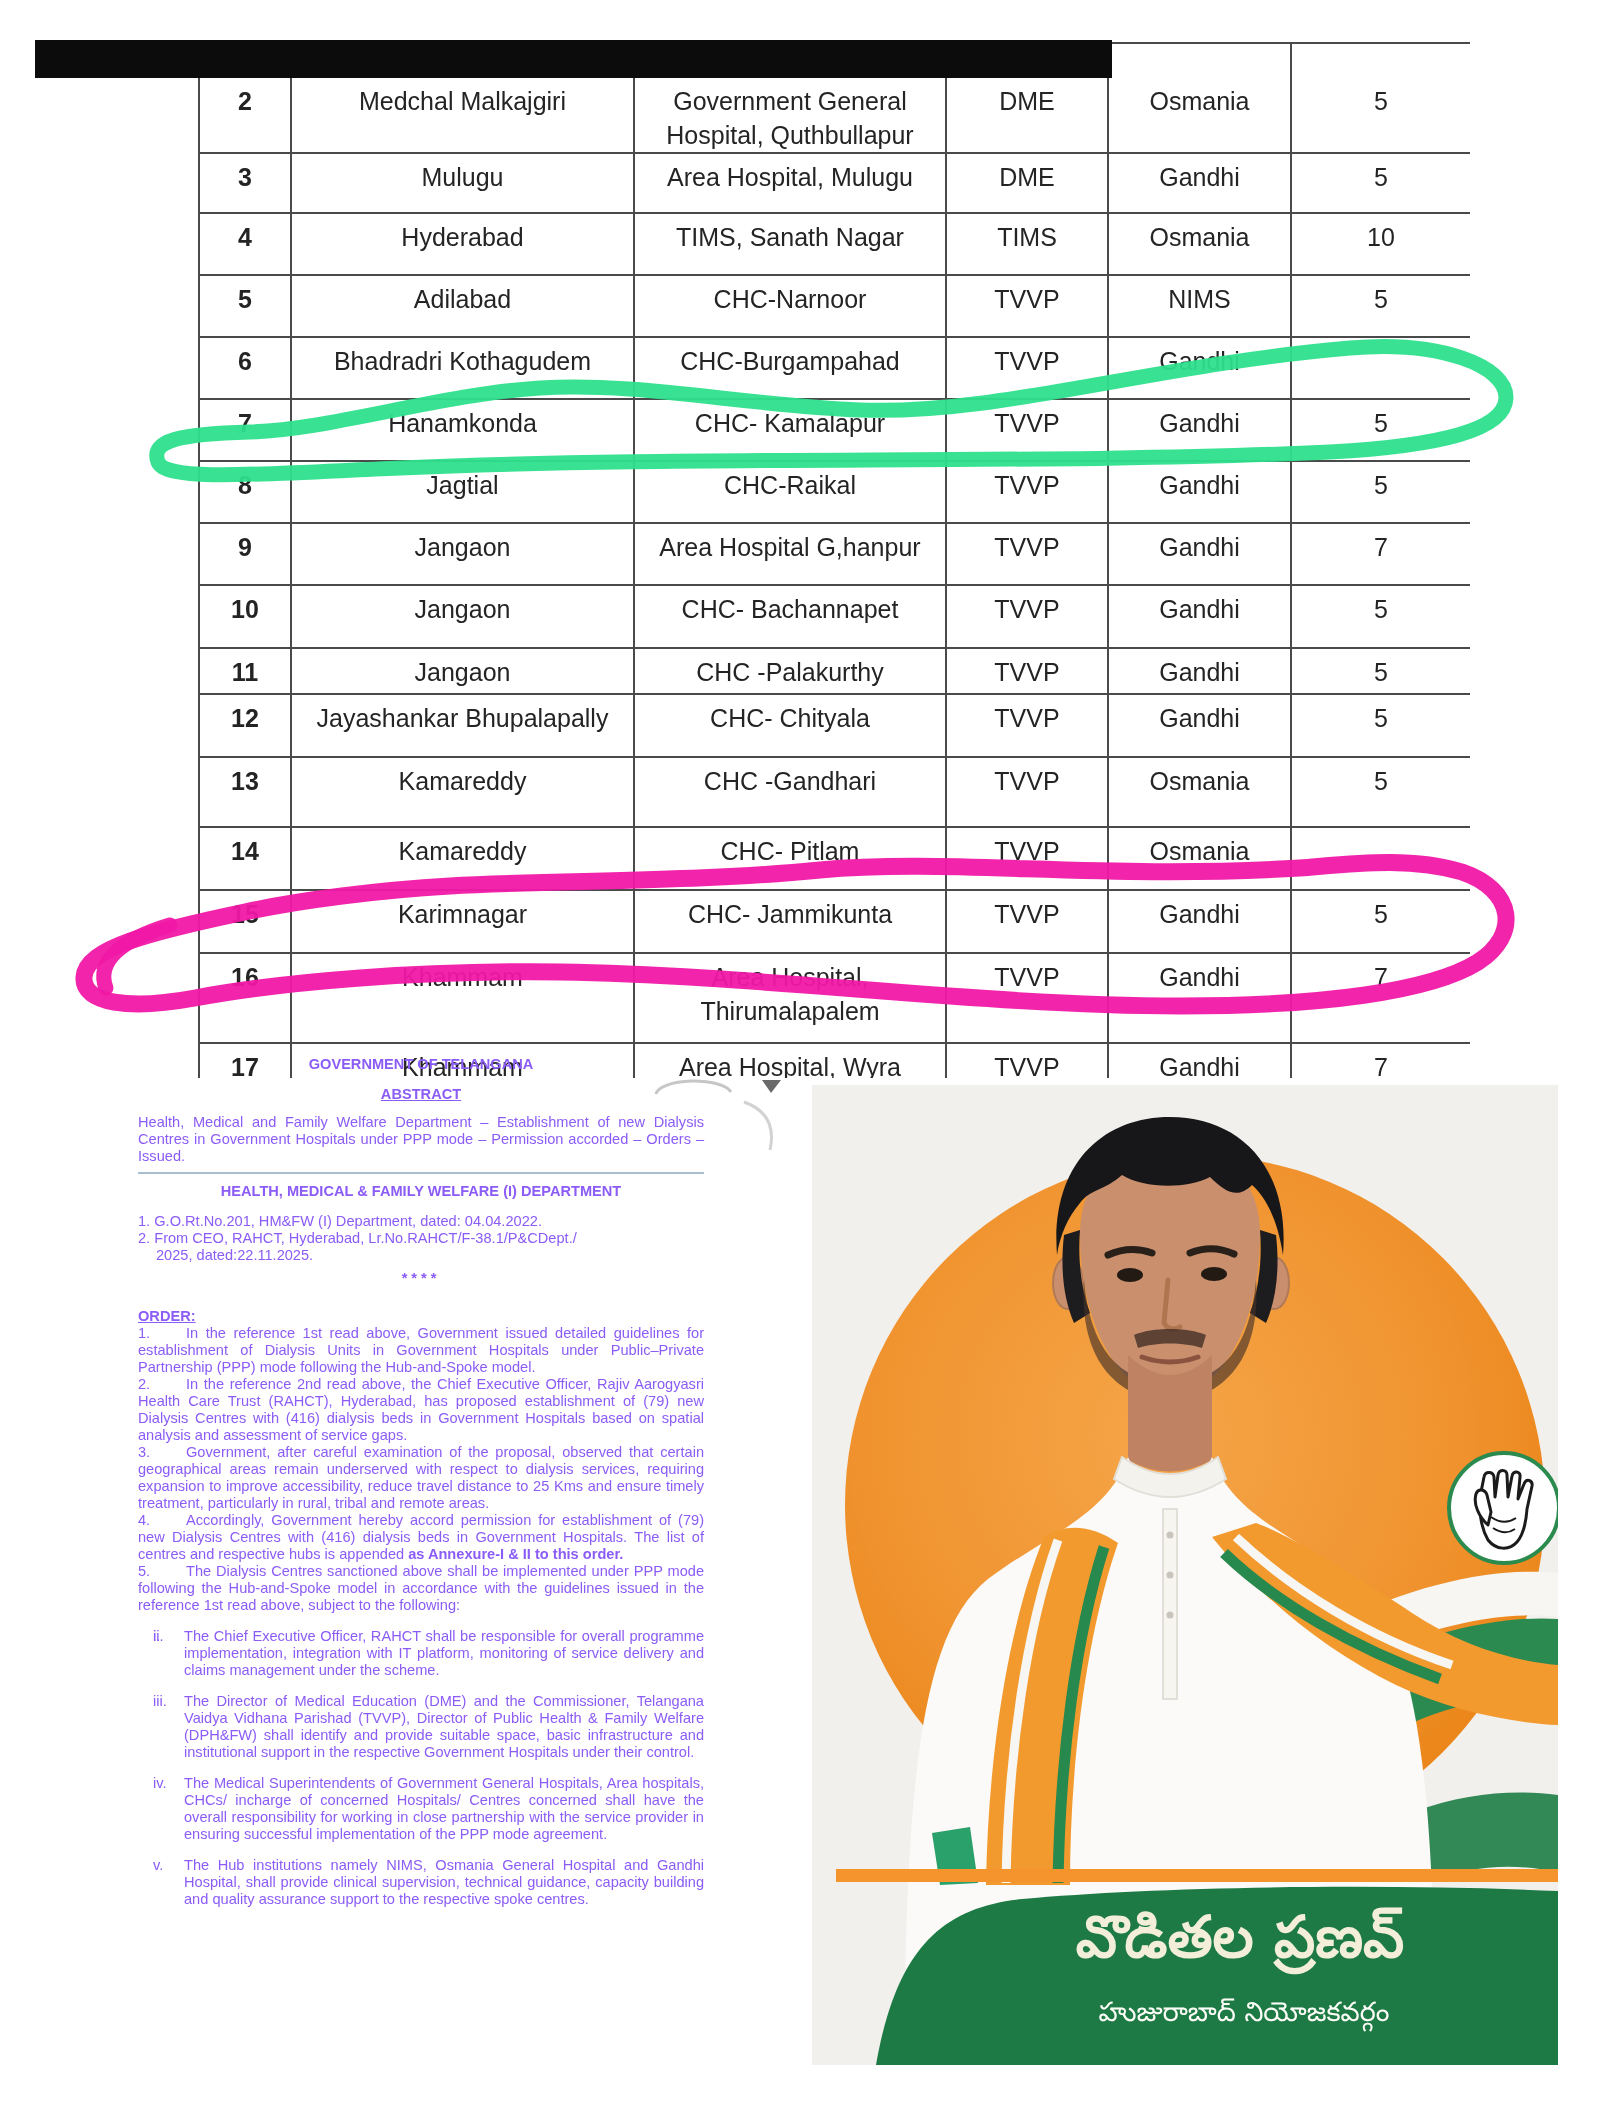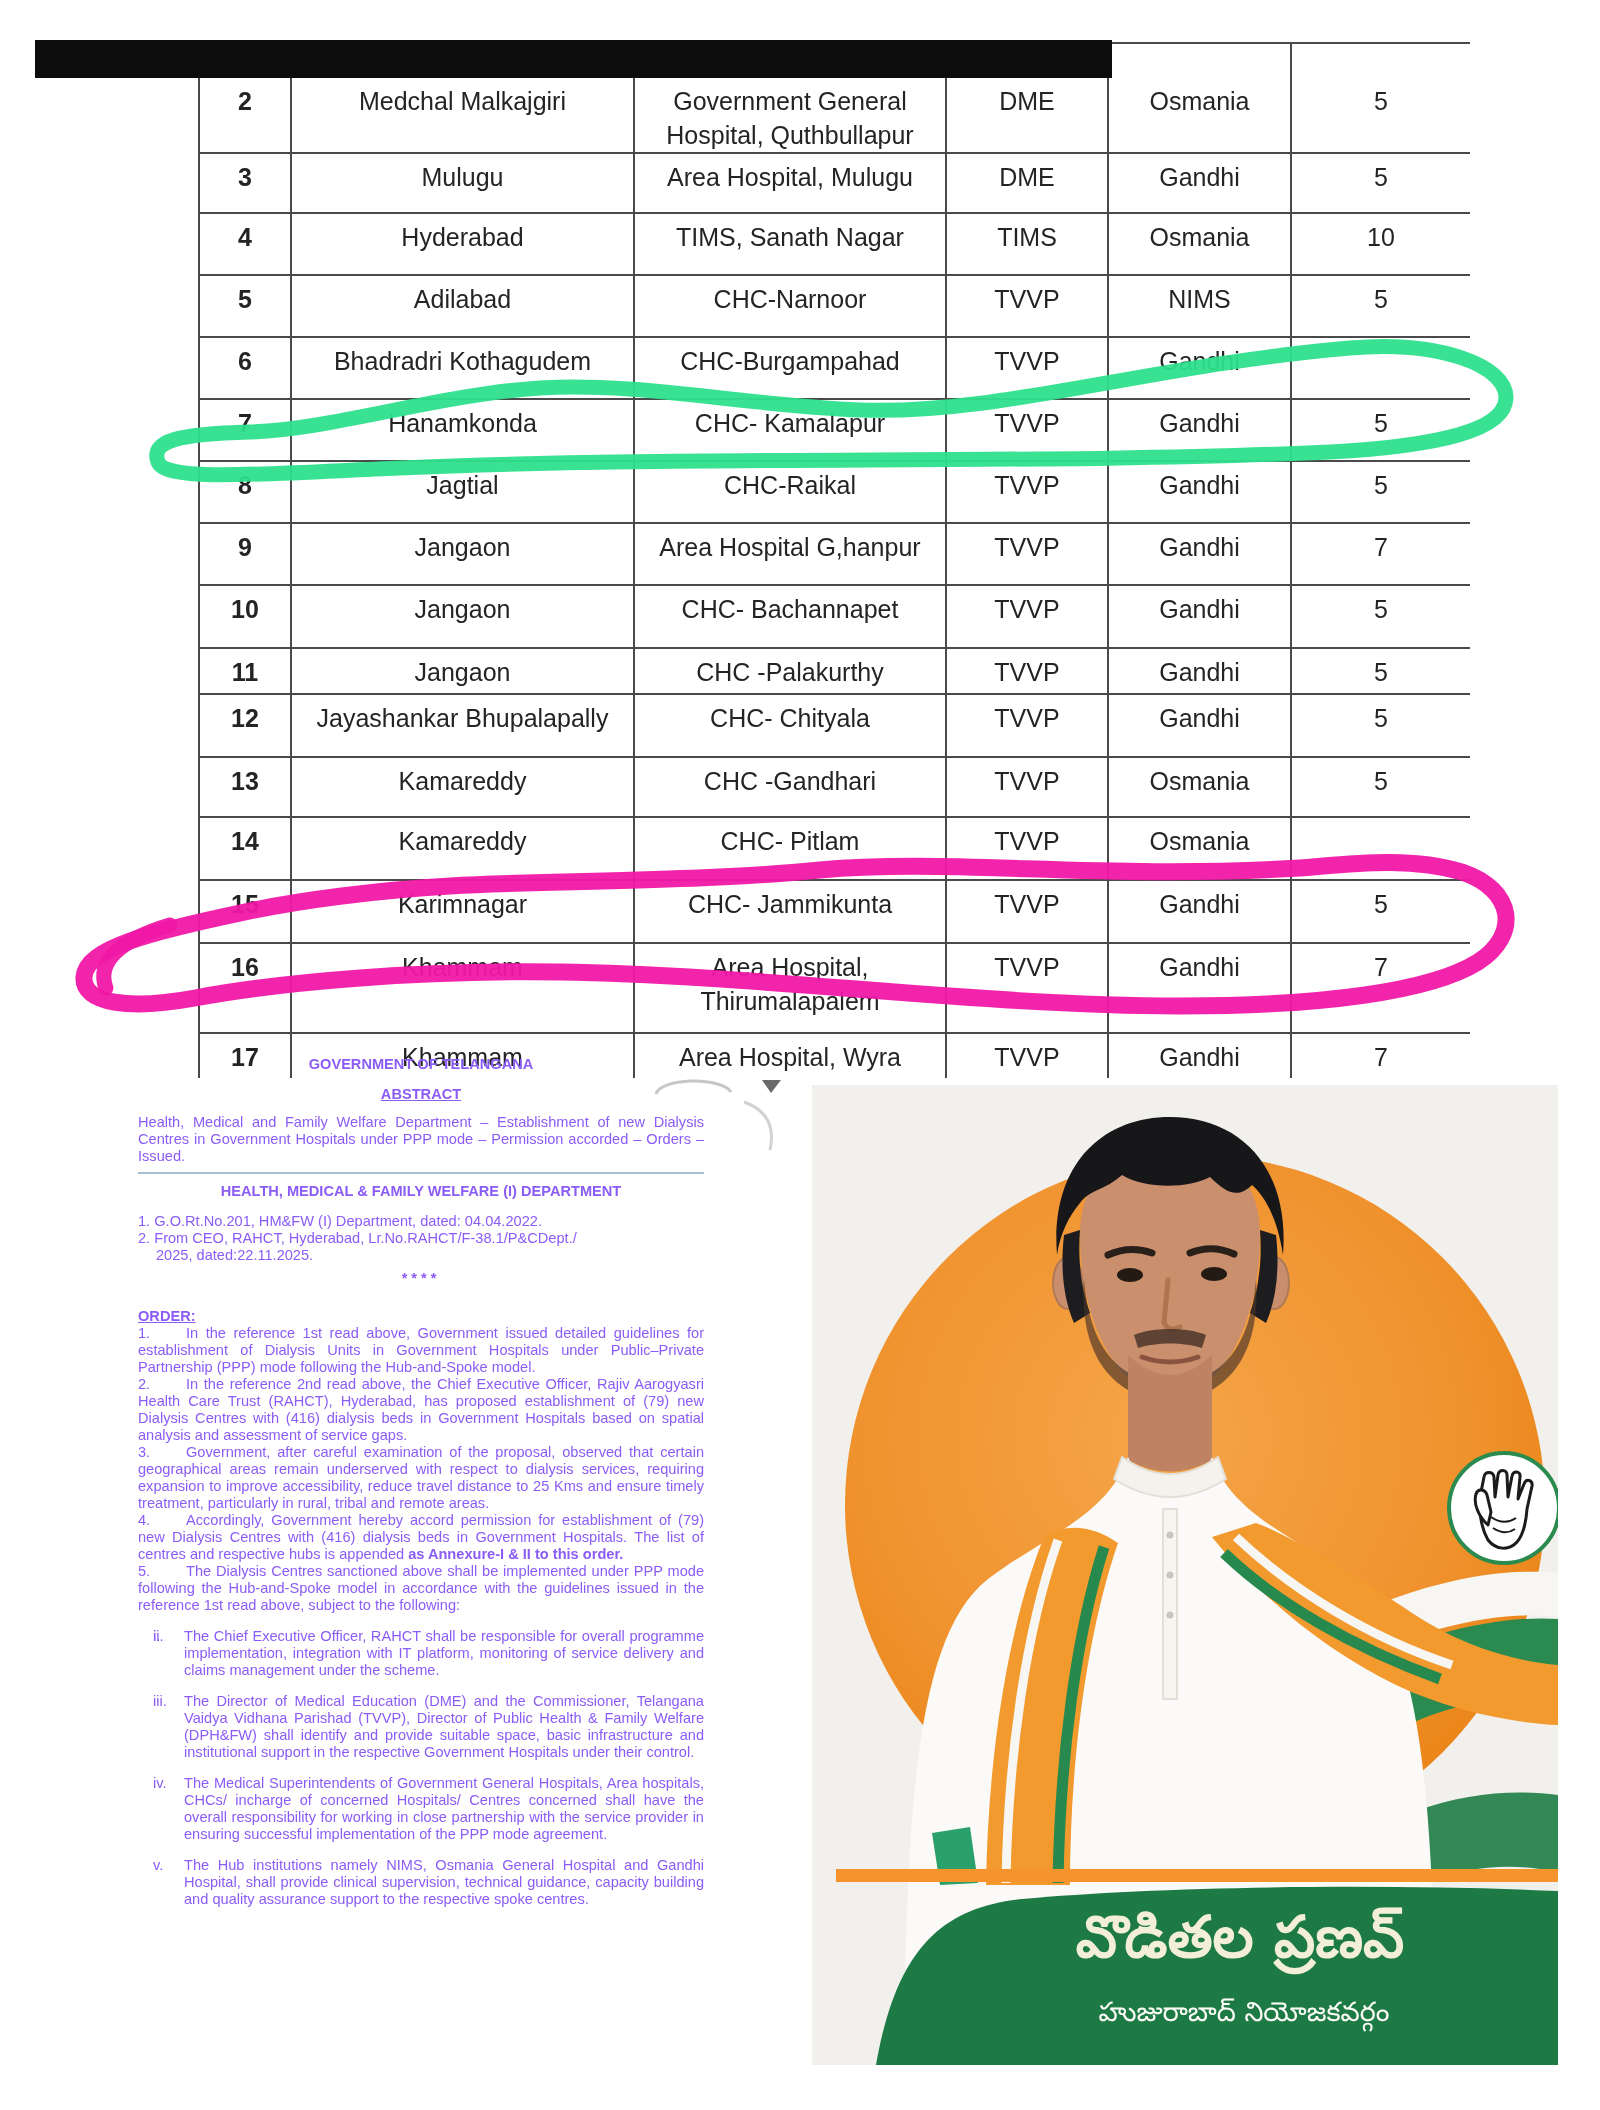--- a/index.html
+++ b/index.html
@@ -9,21 +9,21 @@
   .black-bar{position:absolute;left:35px;top:40px;width:1077px;height:38px;background:#0c0c0c;z-index:6;}
   
   .table-wrap{position:absolute;left:198px;top:42px;width:1272px;height:1036px;overflow:hidden;z-index:2;}
   table.annex{border-collapse:collapse;table-layout:fixed;width:1272px;color:#242424;}
   table.annex td{border:2px solid #4a4a4a;text-align:center;vertical-align:top;
                  padding:6px 6px 0 6px;font-size:25px;line-height:34px;}
   table.annex tr.tr0 td{padding-top:40px;}
   td.sno{font-weight:bold;}
   .tr0{height:108px}.tr1{height:60px}.tr2{height:62px}.tr3{height:62px}.tr4{height:62px}
   .tr5{height:62px}.tr6{height:62px}.tr7{height:62px}.tr8{height:63px}.tr9{height:46px}
-  .tr10{height:63px}.tr11{height:60px}.tr12{height:63px}.tr13{height:63px}.tr14{height:90px}
+  .tr10{height:63px}.tr11{height:70px}.tr12{height:63px}.tr13{height:63px}.tr14{height:90px}
   .tr15{height:70px}
   
   .overlay-svg{position:absolute;left:0;top:0;z-index:7;pointer-events:none;}
   
   .god{position:absolute;left:138px;top:1056px;width:566px;color:#8b5cf6;z-index:2;
        font-size:14.6px;line-height:17px;text-align:justify;}
   .god .ctr{text-align:center;}
   .god .b{font-weight:bold;}
   .god .u{text-decoration:underline;}
   .god .h-abs{margin-top:13px;}

